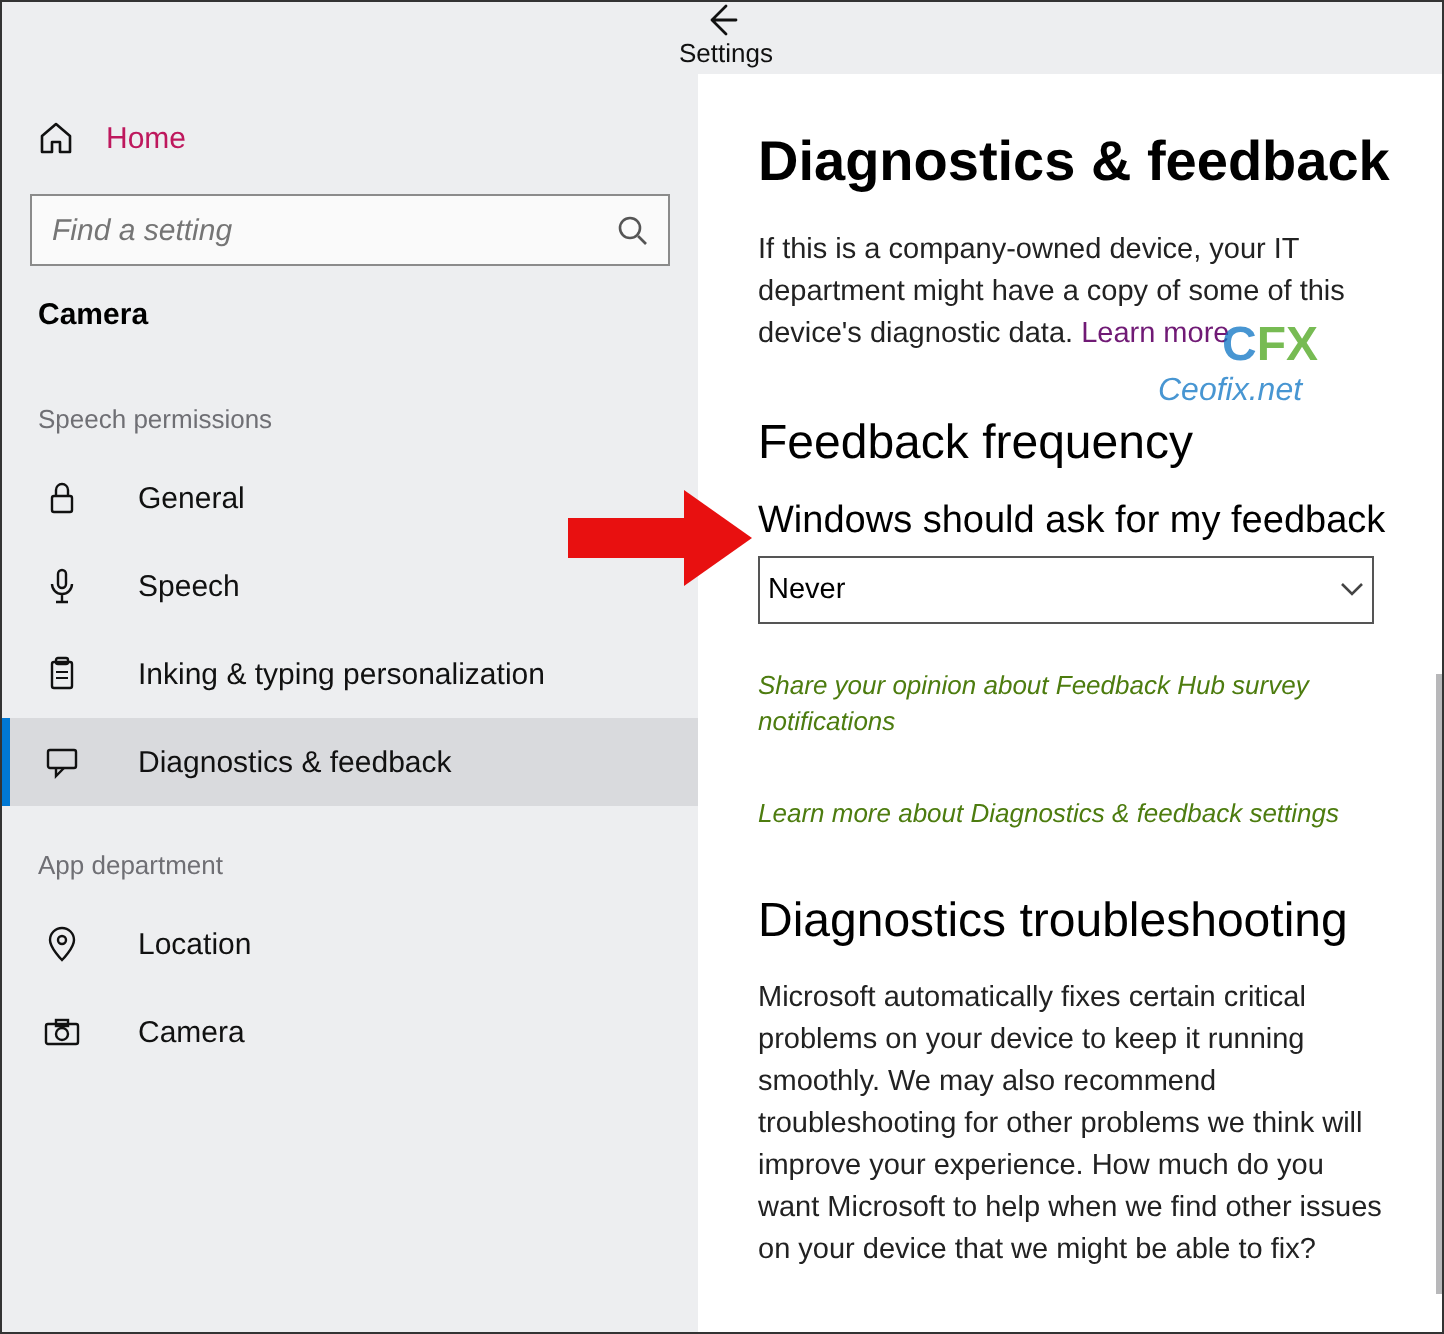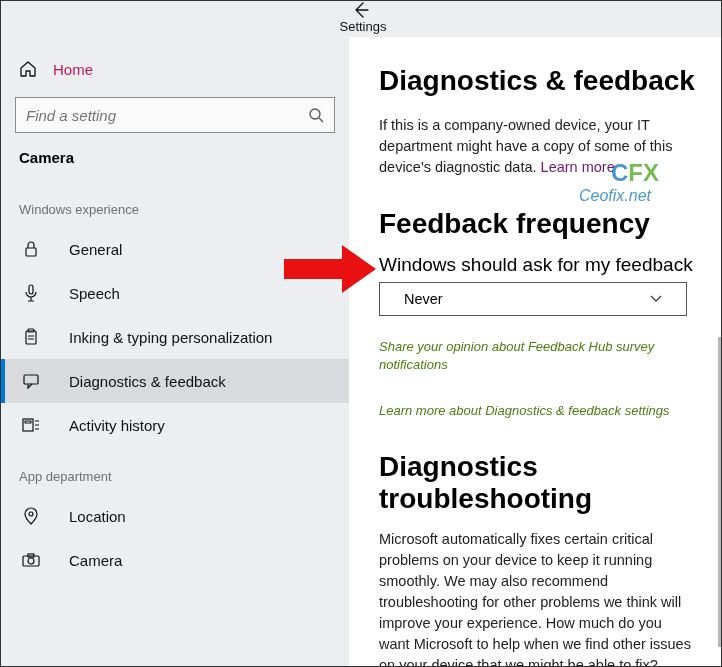--- a/index.html
+++ b/index.html
@@ -16,23 +16,23 @@
   .search-box input { border:none; background:transparent; flex:1; font-size:15px; font-style:italic; color:#555; outline:none;}
   .cat-title { font-weight:600; font-size:15px; padding:6px 18px 14px 18px; }
   .group-label { font-size:13px; color:#6f6f74; padding: 22px 18px 10px 18px; }
   .nav-item { display:flex; align-items:center; height:44px; padding-left:16px; gap:28px; font-size:15px; color:#111; border-left:4px solid transparent; cursor:default;}
   .nav-item.active { background:#d9dadd; border-left:4px solid #0078d4; }
   .nav-item .icon-slot { width:20px; height:20px; display:flex; align-items:center; justify-content:center; }
   .content { flex:1; background:#fff; padding: 28px 26px 0 30px; overflow:hidden; position:relative;}
   .h1 { font-size:28px; font-weight:600; margin-bottom:18px; }
   .body-text { font-size:14.5px; color:#222; line-height:1.45; margin-bottom:8px;}
   .link { color:#701a75; cursor:pointer; }
-  .h2 { font-size:28px; font-weight:700; margin-top:30px; margin-bottom:14px;}
+  .h2 { font-size:24px; font-weight:400; margin-top:30px; margin-bottom:14px;}
   .label-sm { font-size:19px; margin-bottom:6px; }
-  .dropdown { width:308px; height:34px; border:1px solid #555; display:flex; align-items:center; padding:0 24px; font-size:14.5px; justify-content:space-between; margin-bottom:22px;}
+  .dropdown { width:308px; height:34px; border:1px solid #555; display:flex; align-items:center; padding:0 4px; font-size:14.5px; justify-content:space-between; margin-bottom:22px;}
   .chev { font-size:12px; color:#444; }
   .block-link { color:#4d7c0f; font-size:13px; line-height:1.4; display:block; margin-bottom:28px; cursor:pointer;font-style:italic;}
   .scrollbar { position:absolute; right:0; top:300px; width:3px; height:310px; background:#b8b8ba; }
   .arrow-overlay { position:absolute; left:283px; top:244px; width:92px; height:48px; pointer-events:none; }
   .watermark { position:absolute; left:578px; top:158px; opacity:0.75; font-family: Georgia, serif; pointer-events:none;}
   .wm-top { color:#0b74c4; font-weight:bold; font-size:24px; margin-left:32px;}
   .wm-top .green { color:#4aa51a; }
   .wm-bot { color:#0b74c4; font-size:16px; font-style:italic;}
   svg { display:block; }
 </style>
@@ -82,21 +82,21 @@
       <span>
         <svg width="16" height="16" viewBox="0 0 16 16">
             <circle cx="7" cy="7" r="5" stroke="#555" stroke-width="1.3" fill="none"></circle>
             <line x1="11" y1="11" x2="15" y2="15" stroke="#555" stroke-width="1.3"></line>
           </svg>
       </span>
     </div>
 
     <div class="cat-title">Camera</div>
 
-    <div class="group-label">Windows experience</div>
+    <div class="group-label">Speech permissions</div>
 
     <div class="nav-item">
       <span class="icon-slot">
         <svg width="16" height="18" viewBox="0 0 16 18">
             <rect x="3" y="8" width="10" height="8" rx="1" stroke="#111" stroke-width="1.2" fill="none"></rect>
             <path d="M5 8 V5 a3 3 0 0 1 6 0 V8" stroke="#111" stroke-width="1.2" fill="none"></path>
           </svg>
       </span>
       <span>General</span>
     </div>
@@ -126,30 +126,20 @@
     <div class="nav-item active">
       <span class="icon-slot">
         <svg width="18" height="18" viewBox="0 0 18 18">
             <rect x="2" y="3" width="14" height="9" rx="1" stroke="#111" stroke-width="1.2" fill="none"></rect>
             <path d="M6 12 L6 16 L10 12" stroke="#111" stroke-width="1.2" fill="none"></path>
           </svg>
       </span>
       <span>Diagnostics &amp; feedback</span>
     </div>
 
-    <div class="nav-item">
-      <span class="icon-slot">
-        <svg width="18" height="16" viewBox="0 0 18 16">
-            <rect x="1" y="2" width="10" height="12" stroke="#111" stroke-width="1.2" fill="none"></rect>
-            <rect x="3" y="4" width="6" height="2" stroke="#111" stroke-width="1" fill="none"></rect>
-            <path d="M13 4 H17 M13 8 H17 M13 12 H17" stroke="#111" stroke-width="1.2"></path>
-          </svg>
-      </span>
-      <span>Activity history</span>
-    </div>
 
     <div class="group-label">App department</div>
 
     <div class="nav-item">
       <span class="icon-slot">
         <svg width="16" height="18" viewBox="0 0 16 18">
             <path d="M8 17 C8 17 14 11 14 7 A6 6 0 1 0 2 7 C2 11 8 17 8 17 Z" stroke="#111" stroke-width="1.2" fill="none"></path>
             <circle cx="8" cy="7" r="2" stroke="#111" stroke-width="1.2" fill="none"></circle>
           </svg>
       </span>

